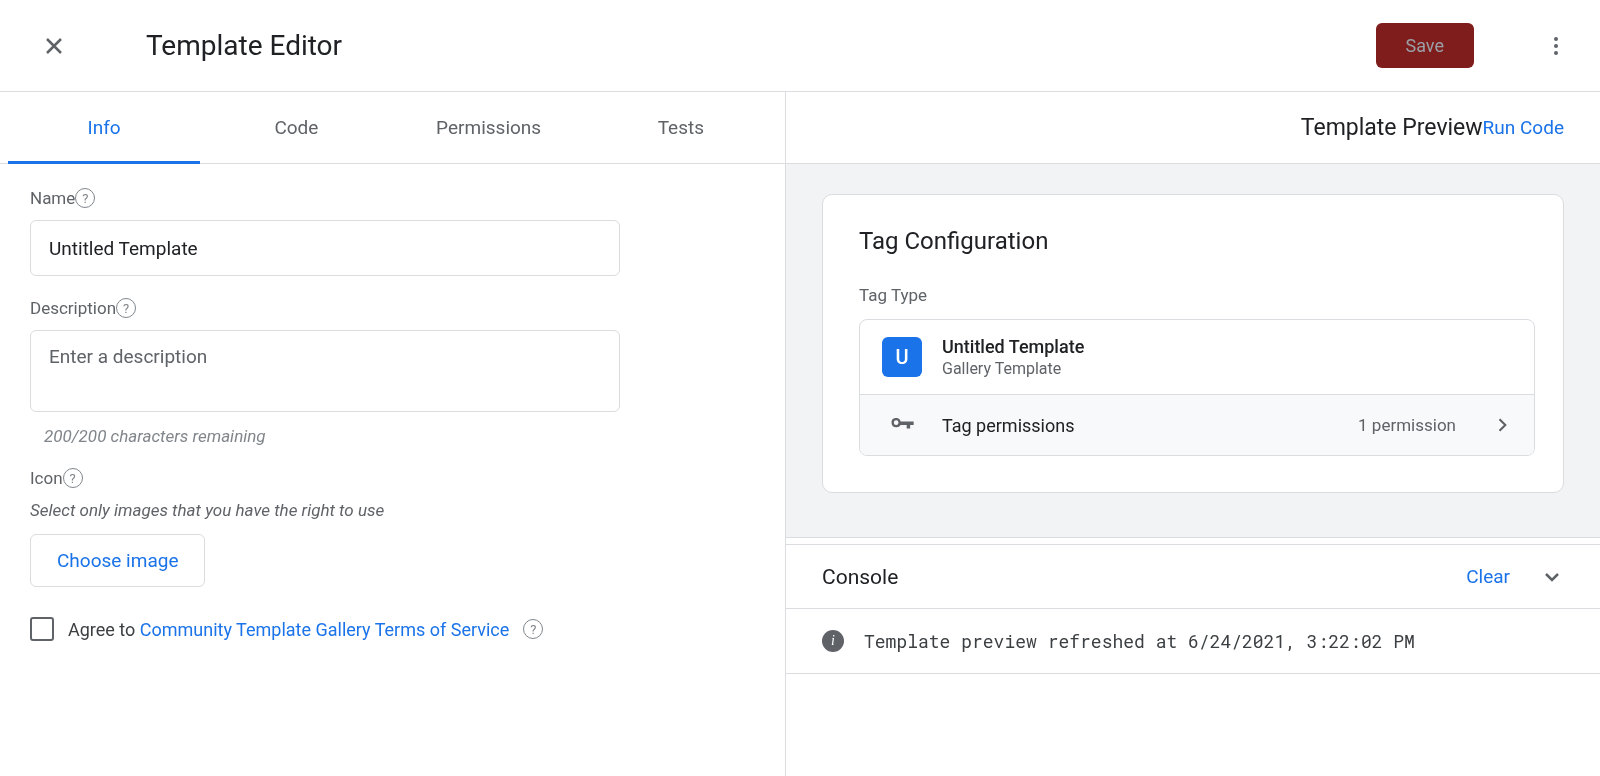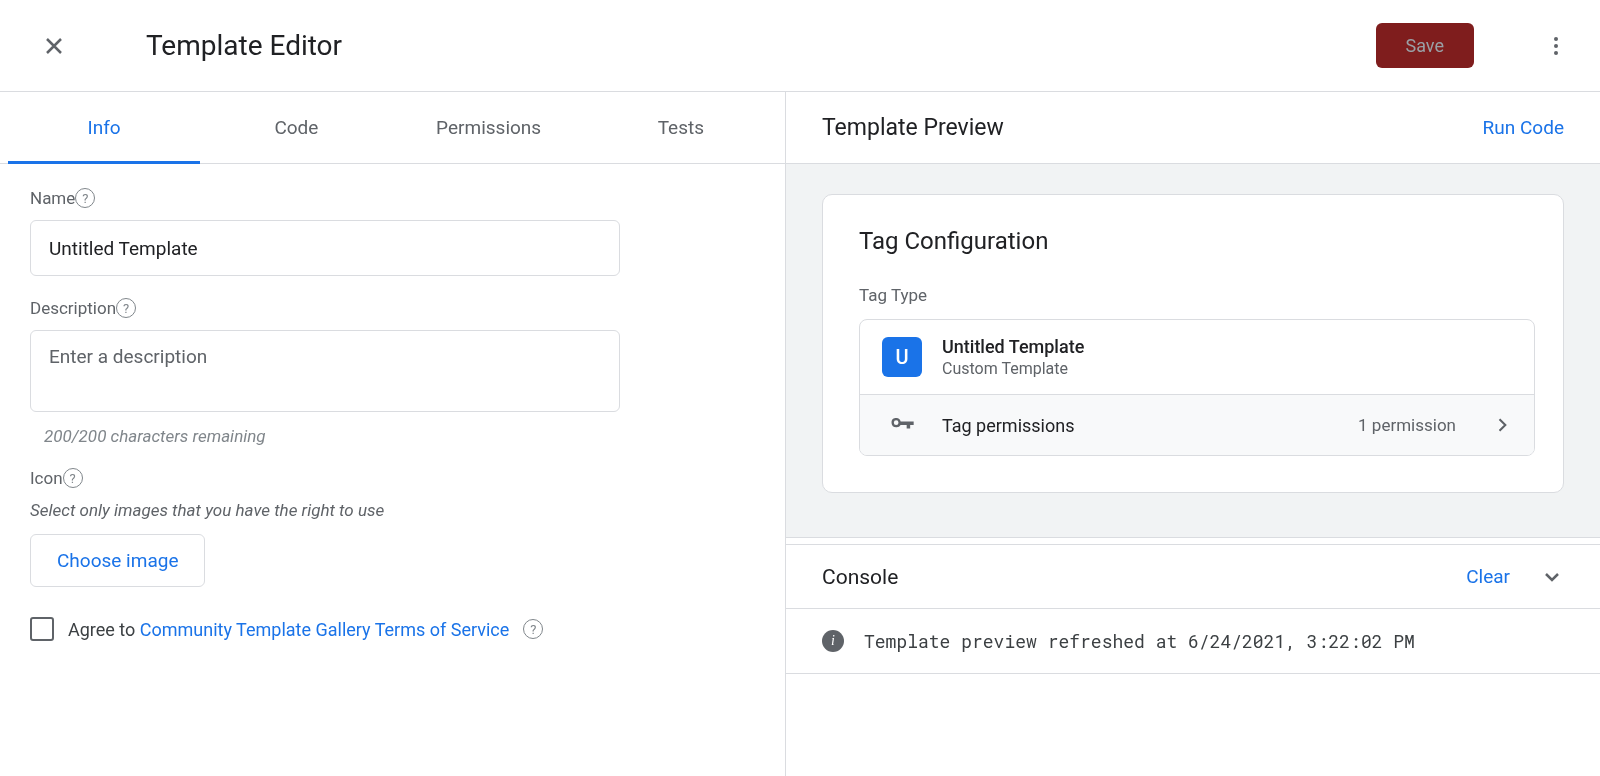--- a/index.html
+++ b/index.html
@@ -181,20 +181,21 @@
   height: 72px;
   display: flex;
   align-items: center;
   padding: 0 36px;
   border-bottom: 1px solid #dadce0;
 }
 .preview-title {
   font-size: 23px;
   font-weight: 400;
   flex: 1;
+  text-align: right;
 }
 .run-code {
   color: #1a73e8;
   font-size: 19px;
   cursor: pointer;
 }
 .preview-body {
   background: #f1f3f4;
   padding: 30px 36px 44px 36px;
 }
@@ -359,21 +360,21 @@
 
     <div class="preview-body">
       <div class="config-card">
         <div class="config-title">Tag Configuration</div>
         <div class="tag-type-label">Tag Type</div>
         <div class="tag-list">
           <div class="tag-row">
             <div class="tag-icon-box">U</div>
             <div class="tag-info">
               <div class="tag-name">Untitled Template</div>
-              <div class="tag-sub">Custom Template</div>
+              <div class="tag-sub">Gallery Template</div>
             </div>
           </div>
           <div class="tag-row">
             <div class="key-icon">
               <svg width="28" height="28" viewBox="0 0 24 24">
                   <path fill="currentColor" d="M7 14a4 4 0 1 1 3.87-5H22v3h-3v3h-3v-3h-5.13A4 4 0 0 1 7 14zm0-2a2 2 0 1 0 0-4 2 2 0 0 0 0 4z"></path>
                 </svg>
             </div>
             <div class="tag-info">
               <div class="tag-name" style="font-weight:400">Tag permissions</div>

